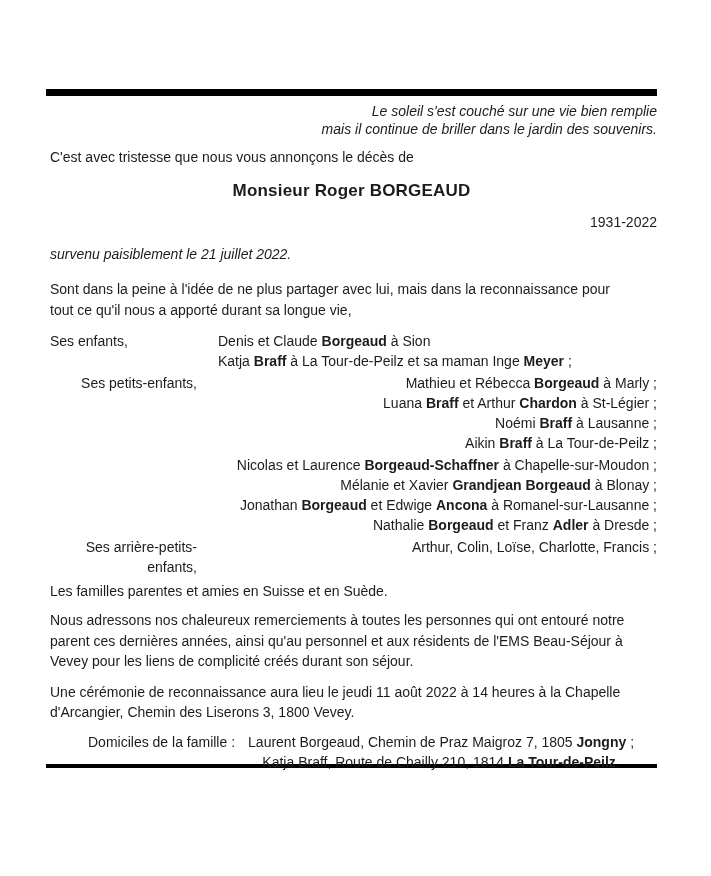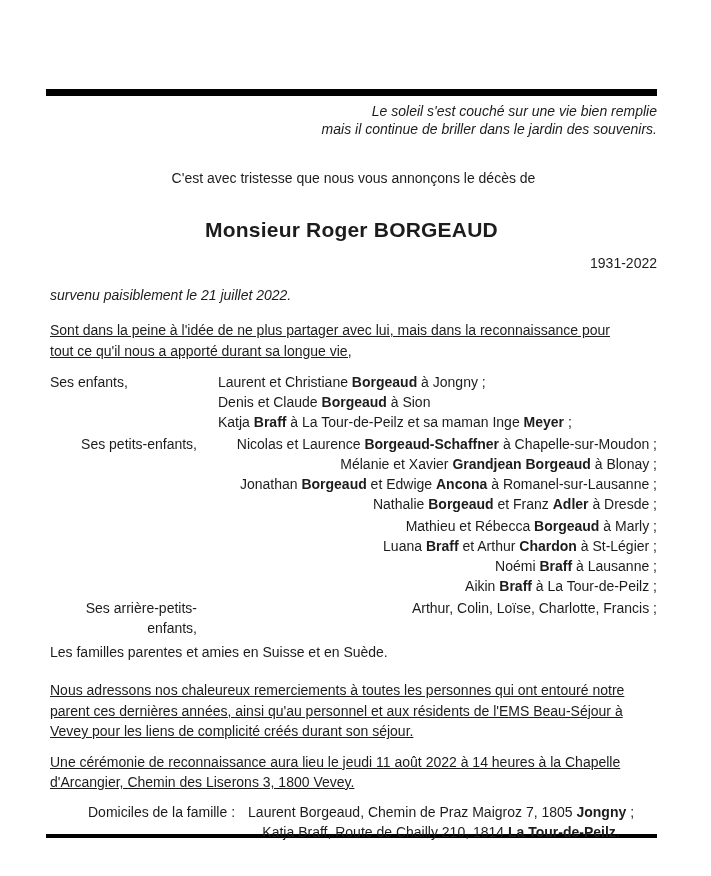--- a/index.html
+++ b/index.html
@@ -32,44 +32,42 @@
   }
   .quote {
     margin-top: 6px;
     text-align: right;
     font-style: italic;
     font-size: 14px;
     line-height: 18px;
     white-space: nowrap;
   }
   .announcement {
-    margin-top: 32px;
+    margin-top: 11px;
     padding-left: 4px;
-    text-align: center;
   }
   .title {
-    margin-top: 32px;
+    margin-top: 16px;
     text-align: center;
     font-weight: bold;
-    font-size: 21px;
+    font-size: 17px;
     letter-spacing: 0.2px;
   }
   .years {
     margin-top: 13px;
     text-align: right;
   }
   .death-line {
     margin-top: 16px;
     padding-left: 4px;
     font-style: italic;
   }
   .para {
     padding-left: 4px;
     line-height: 20.5px;
-    text-decoration: underline;
   }
   .para .line { white-space: nowrap; }
   .intro { margin-top: 17px; }
   .family-list { margin-top: 11px; padding-left: 4px; }
   .fam-row {
     display: flex;
     align-items: flex-start;
     gap: 21px;
   }
   .fam-row + .fam-row { margin-top: 2px; text-align: right; }
@@ -78,21 +76,21 @@
     flex: 0 0 147px;
     line-height: 20px;
   }
   .fam-values { flex: 1; }
   .fam-group + .fam-group { margin-top: 2px; }
   .fam-line {
     line-height: 20px;
     white-space: nowrap;
   }
   .families-line { margin-top: 6px; padding-left: 4px; }
-  .thanks { margin-top: 20px; }
+  .thanks { margin-top: 11px; }
   .ceremony { margin-top: 10px; }
   .domiciles {
     margin-top: 9px;
     padding-left: 42px;
     display: flex;
     align-items: flex-start;
     line-height: 20px;
     gap: 8px;
   }
   .dom-label { white-space: nowrap; }
@@ -126,40 +124,39 @@
   <div class="para intro">
     <div class="line">Sont dans la peine à l'idée de ne plus partager avec lui, mais dans la reconnaissance pour</div>
     <div class="line">tout ce qu'il nous a apporté durant sa longue vie,</div>
   </div>
 
   <div class="family-list" id="family-list">
       <div class="fam-row">
         <div class="fam-label">Ses enfants,</div>
         <div class="fam-values">
           <div class="fam-group">
-            <div class="fam-line"><span>Laurent et Christiane </span><span class="b">Borgeaud</span><span> à Jongny ;</span></div>
             <div class="fam-line"><span>Denis et Claude </span><span class="b">Borgeaud</span><span> à Sion</span></div>
             <div class="fam-line"><span>Katja </span><span class="b">Braff</span><span> à La Tour-de-Peilz et sa maman Inge </span><span class="b">Meyer</span><span> ;</span></div>
           </div>
         </div>
       </div>
       <div class="fam-row">
         <div class="fam-label">Ses petits-enfants,</div>
         <div class="fam-values">
           <div class="fam-group">
+            <div class="fam-line"><span>Mathieu et Rébecca </span><span class="b">Borgeaud</span><span> à Marly ;</span></div>
+            <div class="fam-line"><span>Luana </span><span class="b">Braff</span><span> et Arthur </span><span class="b">Chardon</span><span> à St-Légier ;</span></div>
+            <div class="fam-line"><span>Noémi </span><span class="b">Braff</span><span> à Lausanne ;</span></div>
+            <div class="fam-line"><span>Aikin </span><span class="b">Braff</span><span> à La Tour-de-Peilz ;</span></div>
+          </div>
+          <div class="fam-group">
             <div class="fam-line"><span>Nicolas et Laurence </span><span class="b">Borgeaud-Schaffner</span><span> à Chapelle-sur-Moudon ;</span></div>
             <div class="fam-line"><span>Mélanie et Xavier </span><span class="b">Grandjean Borgeaud</span><span> à Blonay ;</span></div>
             <div class="fam-line"><span>Jonathan </span><span class="b">Borgeaud</span><span> et Edwige </span><span class="b">Ancona</span><span> à Romanel-sur-Lausanne ;</span></div>
             <div class="fam-line"><span>Nathalie </span><span class="b">Borgeaud</span><span> et Franz </span><span class="b">Adler</span><span> à Dresde ;</span></div>
-          </div>
-          <div class="fam-group">
-            <div class="fam-line"><span>Mathieu et Rébecca </span><span class="b">Borgeaud</span><span> à Marly ;</span></div>
-            <div class="fam-line"><span>Luana </span><span class="b">Braff</span><span> et Arthur </span><span class="b">Chardon</span><span> à St-Légier ;</span></div>
-            <div class="fam-line"><span>Noémi </span><span class="b">Braff</span><span> à Lausanne ;</span></div>
-            <div class="fam-line"><span>Aikin </span><span class="b">Braff</span><span> à La Tour-de-Peilz ;</span></div>
           </div>
         </div>
       </div>
       <div class="fam-row">
         <div class="fam-label">Ses arrière-petits-enfants,</div>
         <div class="fam-values">
           <div class="fam-group">
             <div class="fam-line"><span>Arthur, Colin, Loïse, Charlotte, Francis ;</span></div>
           </div>
         </div>

